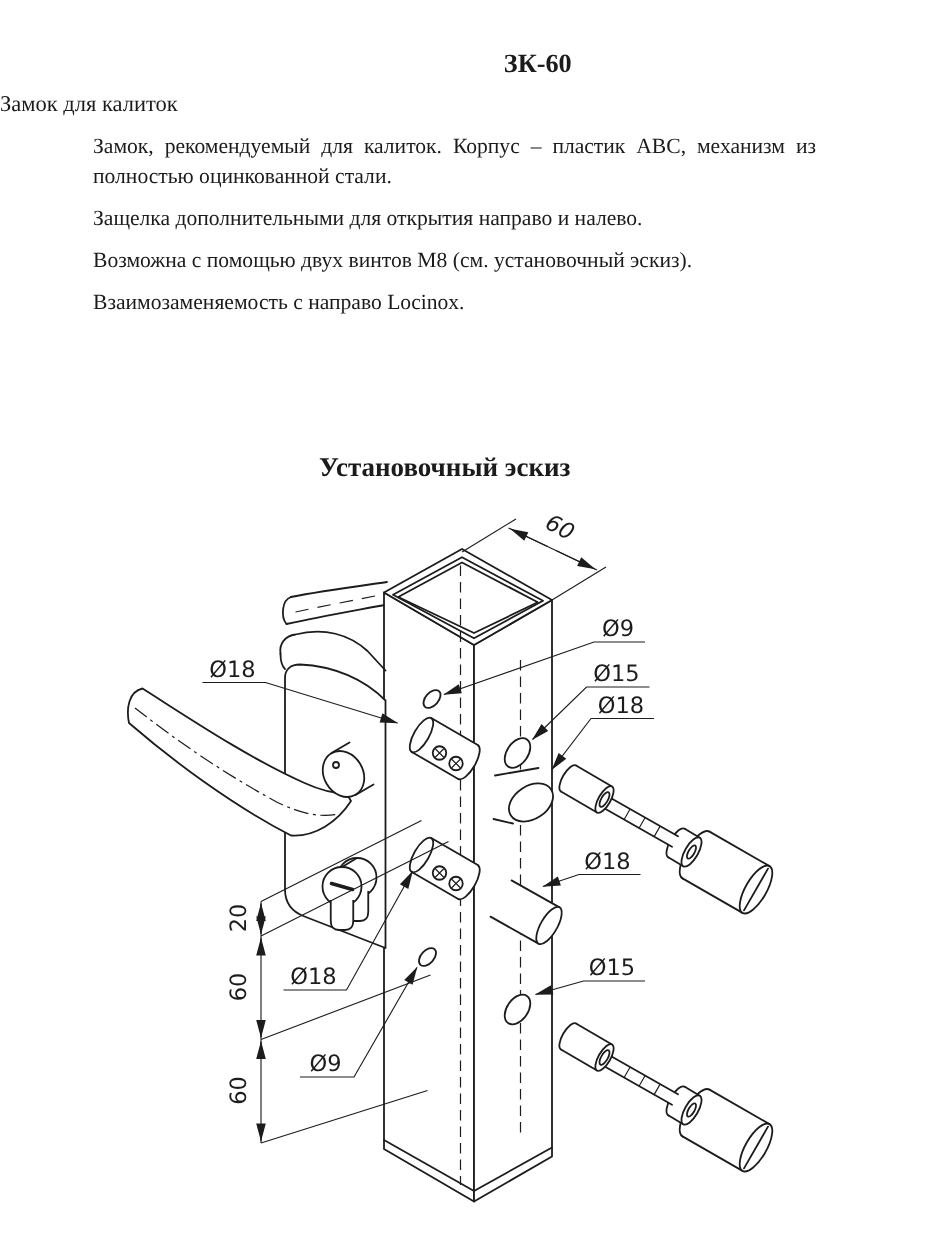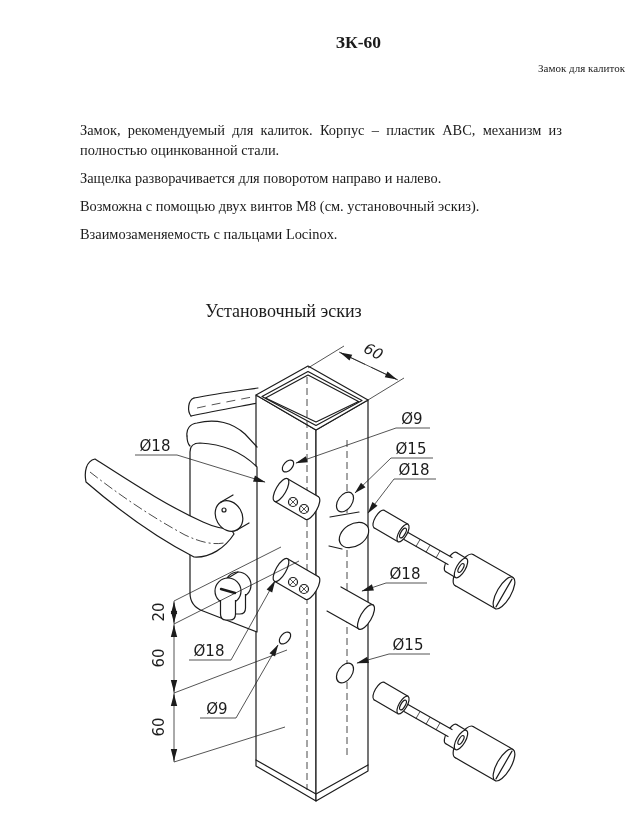--- a/index.html
+++ b/index.html
@@ -10,33 +10,33 @@
     font-family:"Liberation Serif", serif;
     color:#1b1b1b;
     overflow:hidden;
   }
   .title{
     position:absolute;top:32px;left:0;width:625px;
     text-align:center;font-size:17.5px;font-weight:bold;padding-left:46px;
   }
   .subtitle{
     position:absolute;top:62px;left:0;width:625px;
-    text-align:right;font-size:11px;
+    text-align:left;font-size:15px;
   }
   .paragraphs{
-    position:absolute;top:88px;left:80px;width:482px;margin-top:32px;
+    position:absolute;top:88px;left:62px;width:482px;
   }
   .paragraphs p{
     margin:0 0 8px 0;
     font-size:14.4px;line-height:20px;
     text-align:justify;
   }
   .sketch-heading{
-    position:absolute;top:301px;left:3px;width:561px;
-    text-align:center;font-size:18px;font-weight:normal;
+    position:absolute;top:301px;left:16px;width:561px;
+    text-align:center;font-size:18px;font-weight:bold;
   }
   svg.sketch{position:absolute;left:0;top:335px;}
   .ln  {stroke:#1c1c1c;stroke-width:1.2;fill:none;stroke-linecap:round;stroke-linejoin:round;}
   .lnf {stroke:#1c1c1c;stroke-width:1.2;fill:#ffffff;stroke-linejoin:round;}
   .fill{fill:#ffffff;stroke:none;}
   .thin{stroke:#1c1c1c;stroke-width:0.75;fill:none;}
   .dash{stroke:#1c1c1c;stroke-width:0.8;fill:none;stroke-dasharray:7 4;}
   .cdash{stroke:#1c1c1c;stroke-width:0.8;fill:none;stroke-dasharray:10 3 2 3;}
   .dimtxt{font-family:"DejaVu Sans", sans-serif;font-size:15px;fill:#1c1c1c;}
   .ital{font-style:italic;}
@@ -44,23 +44,23 @@
 </head>
 <body>
 
 <div class="page">
 
   <div class="title">ЗК-60</div>
   <div class="subtitle">Замок для калиток</div>
 
   <div class="paragraphs">
     <p>Замок, рекомендуемый для калиток. Корпус – пластик ABC, механизм из полностью оцинкованной стали.</p>
-    <p>Защелка разворачивается для поворотом направо и налево.</p>
+    <p>Защелка дополнительными для открытия направо и налево.</p>
     <p>Возможна с помощью двух винтов М8 (см. установочный эскиз).</p>
-    <p>Взаимозаменяемость с пальцами Locinox.</p>
+    <p>Взаимозаменяемость с направо Locinox.</p>
   </div>
 
   <div class="sketch-heading">Установочный эскиз</div>
 
   <svg class="sketch" width="625" height="493" viewBox="0 335 625 493" xmlns="http://www.w3.org/2000/svg">
     <defs>
       <marker id="arw" markerUnits="userSpaceOnUse" markerWidth="14" markerHeight="10" refX="12.5" refY="5" orient="auto">
         <path d="M1,1.8 L13,5 L1,8.2 Z" fill="#1c1c1c"></path>
       </marker>
     </defs>

